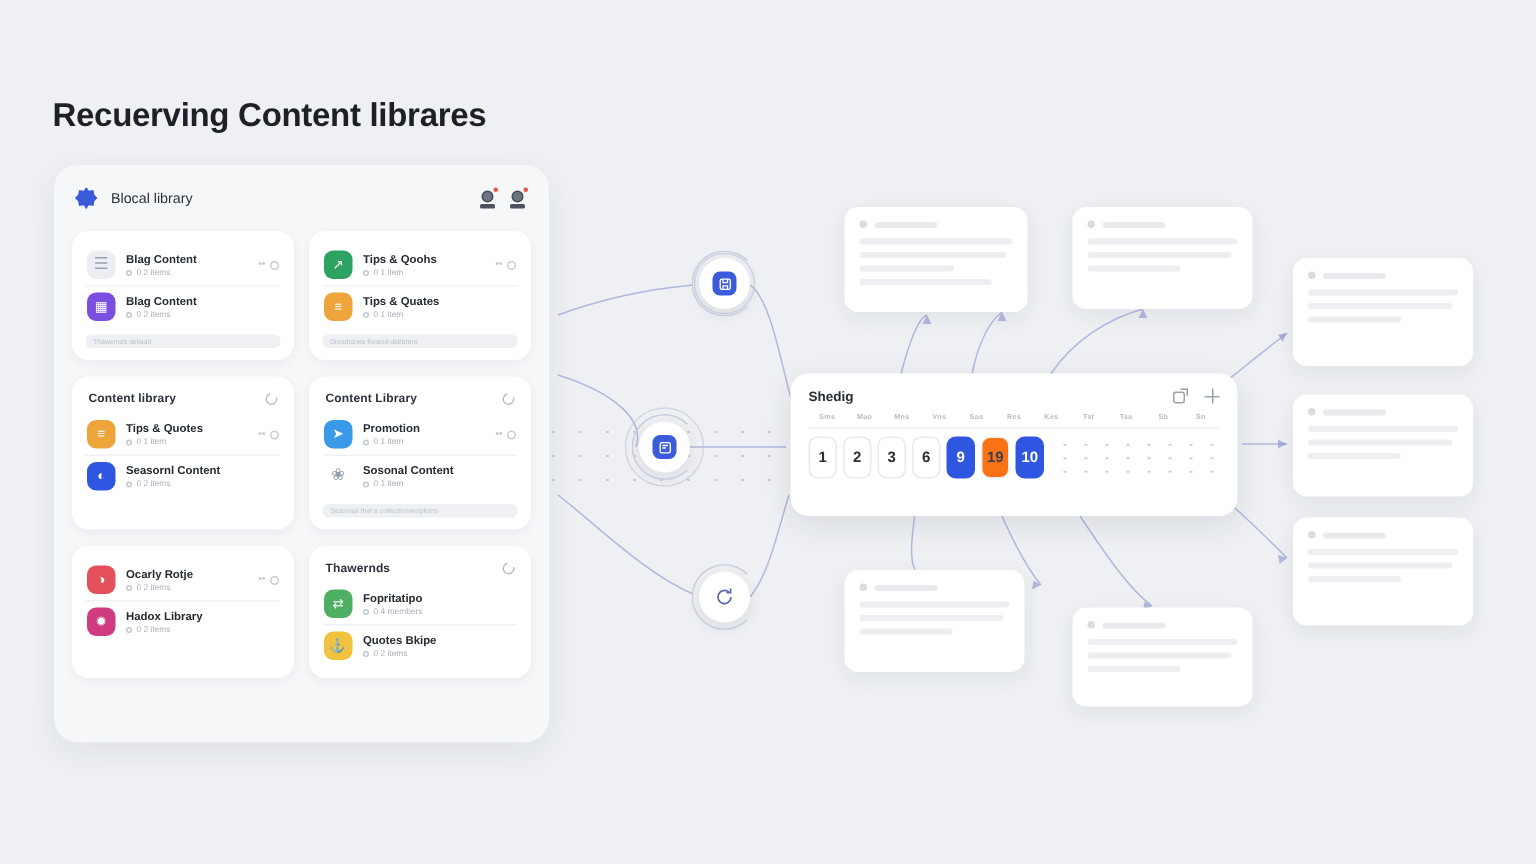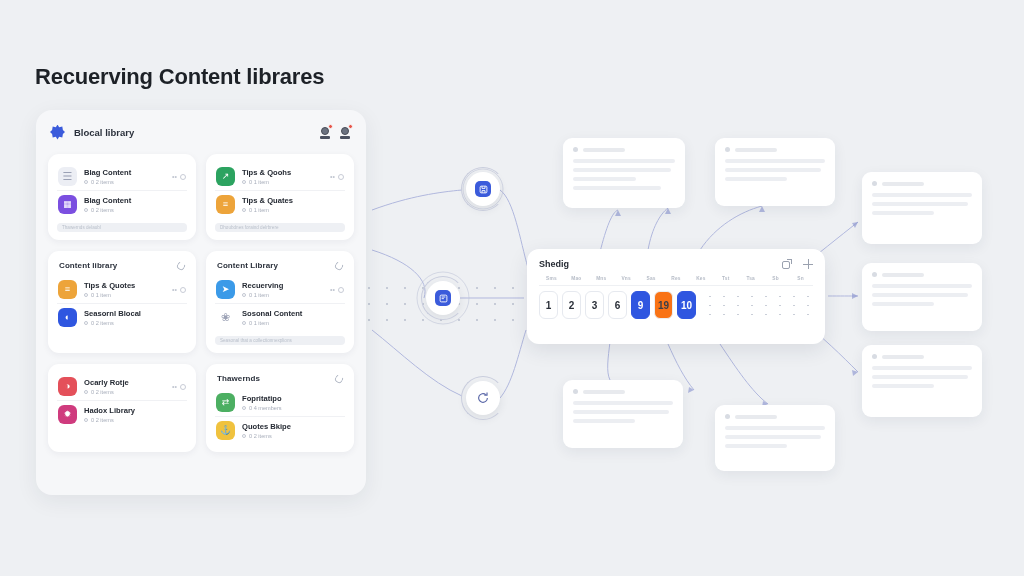--- a/index.html
+++ b/index.html
@@ -40,21 +40,21 @@
     box-shadow:0 6px 22px rgba(32,40,60,.07);
   }
   #library-header {
     height:44px; display:flex; align-items:center; padding:0 14px; gap:9px;
   }
   .lib-logo {
     width:15px; height:15px; flex:none;
     background:#3b5bdb;
     clip-path:polygon(50% 0,61% 18%,82% 14%,86% 36%,100% 50%,86% 64%,82% 86%,61% 82%,50% 100%,39% 82%,18% 86%,14% 64%,0 50%,14% 36%,18% 14%,39% 18%);
   }
-  #library-title { font-size:9.5px; font-weight:700; color:#2b313c; }
+  #library-title { font-size:9.5px; font-weight:400; color:#2b313c; }
   #library-header-actions { margin-left:auto; display:flex; gap:7px; }
   .hdr-avatar {
     width:13px; height:14px; position:relative;
   }
   .hdr-avatar .head {
     position:absolute; left:2px; top:2px; width:8px; height:8px;
     border-radius:50%; background:#6b7280; border:1.5px solid #474c57;
   }
   .hdr-avatar .body {
     position:absolute; left:1px; bottom:0; width:10px; height:3px;
@@ -333,37 +333,37 @@
             </div>
           </span>
           <span class="row-actions">
             <span>••</span>
             <span class="row-circle"></span>
           </span>
         </div>
         <div class="lib-row">
           <span class="row-icon" style="background: rgb(47, 86, 224);">◐</span>
           <span class="row-text">
-            <div class="row-title">Seasornl Blocal</div>
+            <div class="row-title">Seasornl Content</div>
             <div class="row-sub">
               <span class="dotmark"></span>
               <span>0 2 items</span>
             </div>
           </span>
         </div>
       </div>
       <div class="lib-card">
         <div class="lib-card-head">
           <span>Content Library</span>
           <span class="refresh-glyph"></span>
         </div>
         <div class="lib-row">
           <span class="row-icon" style="background: rgb(59, 154, 232);">➤</span>
           <span class="row-text">
-            <div class="row-title">Recuerving</div>
+            <div class="row-title">Promotion</div>
             <div class="row-sub">
               <span class="dotmark"></span>
               <span>0 1 item</span>
             </div>
           </span>
           <span class="row-actions">
             <span>••</span>
             <span class="row-circle"></span>
           </span>
         </div>

